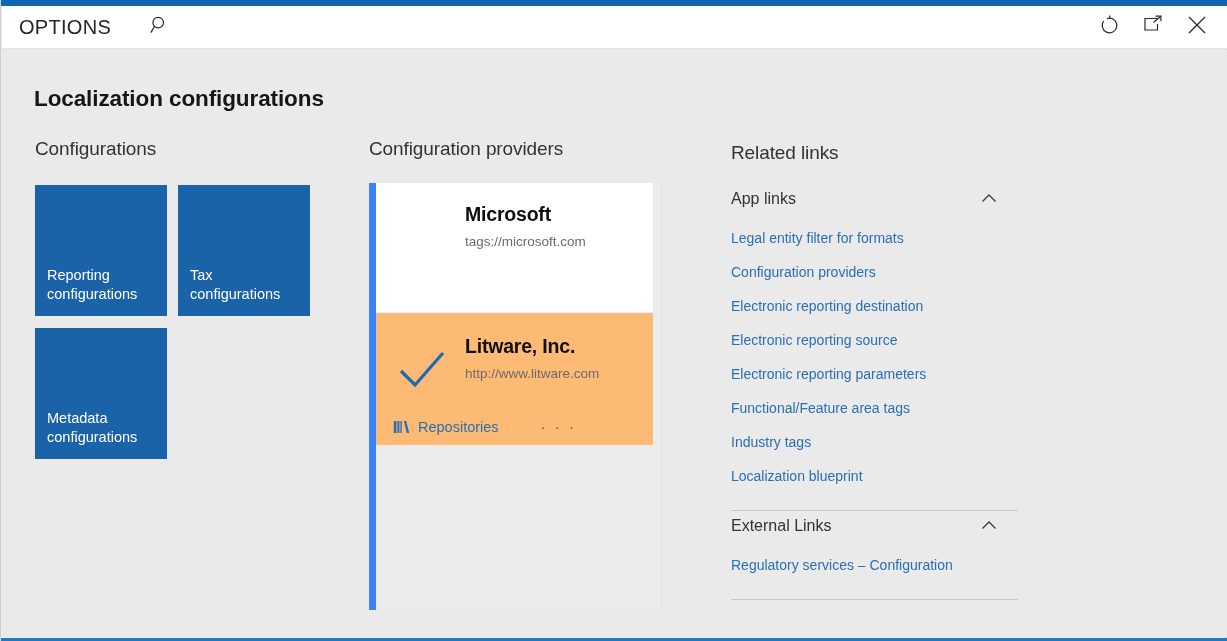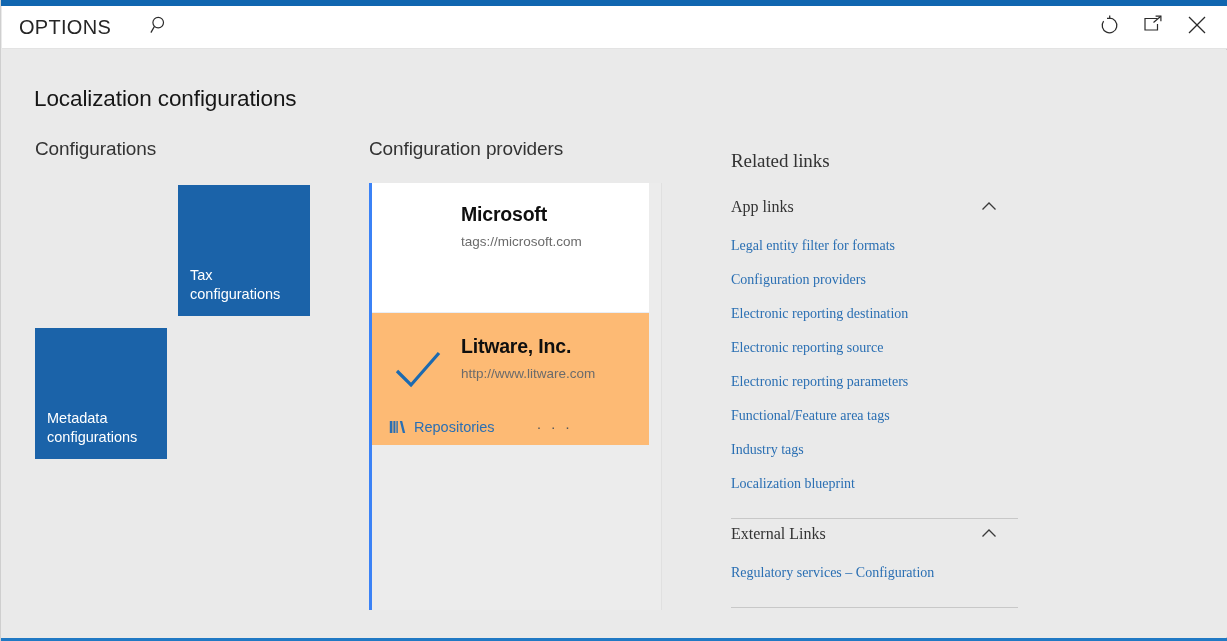--- a/index.html
+++ b/index.html
@@ -88,21 +88,21 @@
     height: 587px;
     background: #eaeaea;
     overflow: hidden;
   }
 
   .page-title {
     position: absolute;
     left: 32px;
     top: 36px;
     font-size: 22.5px;
-    font-weight: normal;
+    font-weight: bold;
     color: #161616;
     letter-spacing: -0.1px;
   }
 
   .section-heading {
     font-size: 19px;
     color: #333333;
     font-weight: normal;
     letter-spacing: -0.1px;
   }
@@ -148,21 +148,21 @@
     left: 367px;
     top: 88px;
     width: 312px;
   }
   .provider-panel {
     position: relative;
     margin-top: 23px;
     width: 293px;
     height: 427px;
     background: #ececec;
-    border-left: 3px solid #3b82f6;
+    border-left: 7px solid #3b82f6;
     border-right: 1px solid #e0e0e0;
     box-sizing: border-box;
     overflow: hidden;
   }
   .provider-card {
     position: relative;
     width: 277px;
     box-sizing: border-box;
     cursor: default;
   }
@@ -227,23 +227,22 @@
     font-size: 15px;
     letter-spacing: 2.5px;
     cursor: default;
     line-height: 10px;
   }
 
   
   .col-links {
     position: absolute;
     left: 729px;
-    top: 100px;
+    top: 92px;
     width: 300px;
-    font-family: Liberation Serif, serif;
   }
   .links-group { margin-top: 22px; width: 287px; }
   .links-group-header {
     display: flex;
     align-items: center;
     justify-content: space-between;
     height: 26px;
     cursor: default;
   }
   .links-group-title {
@@ -338,20 +337,23 @@
   </div>
 
   <div class="page-body">
 
     <div class="page-title">Localization configurations</div>
 
     <div class="col-configurations">
       <div class="section-heading">Configurations</div>
 
       <div class="tiles">
+        <div class="tile tile-reporting">
+          <div class="tile-label">Reporting configurations</div>
+        </div>
         <div class="tile tile-metadata">
           <div class="tile-label">Metadata configurations</div>
         </div>
         <div class="tile tile-tax">
           <div class="tile-label">Tax configurations</div>
         </div>
       </div>
     </div>
 
     <div class="col-providers">

